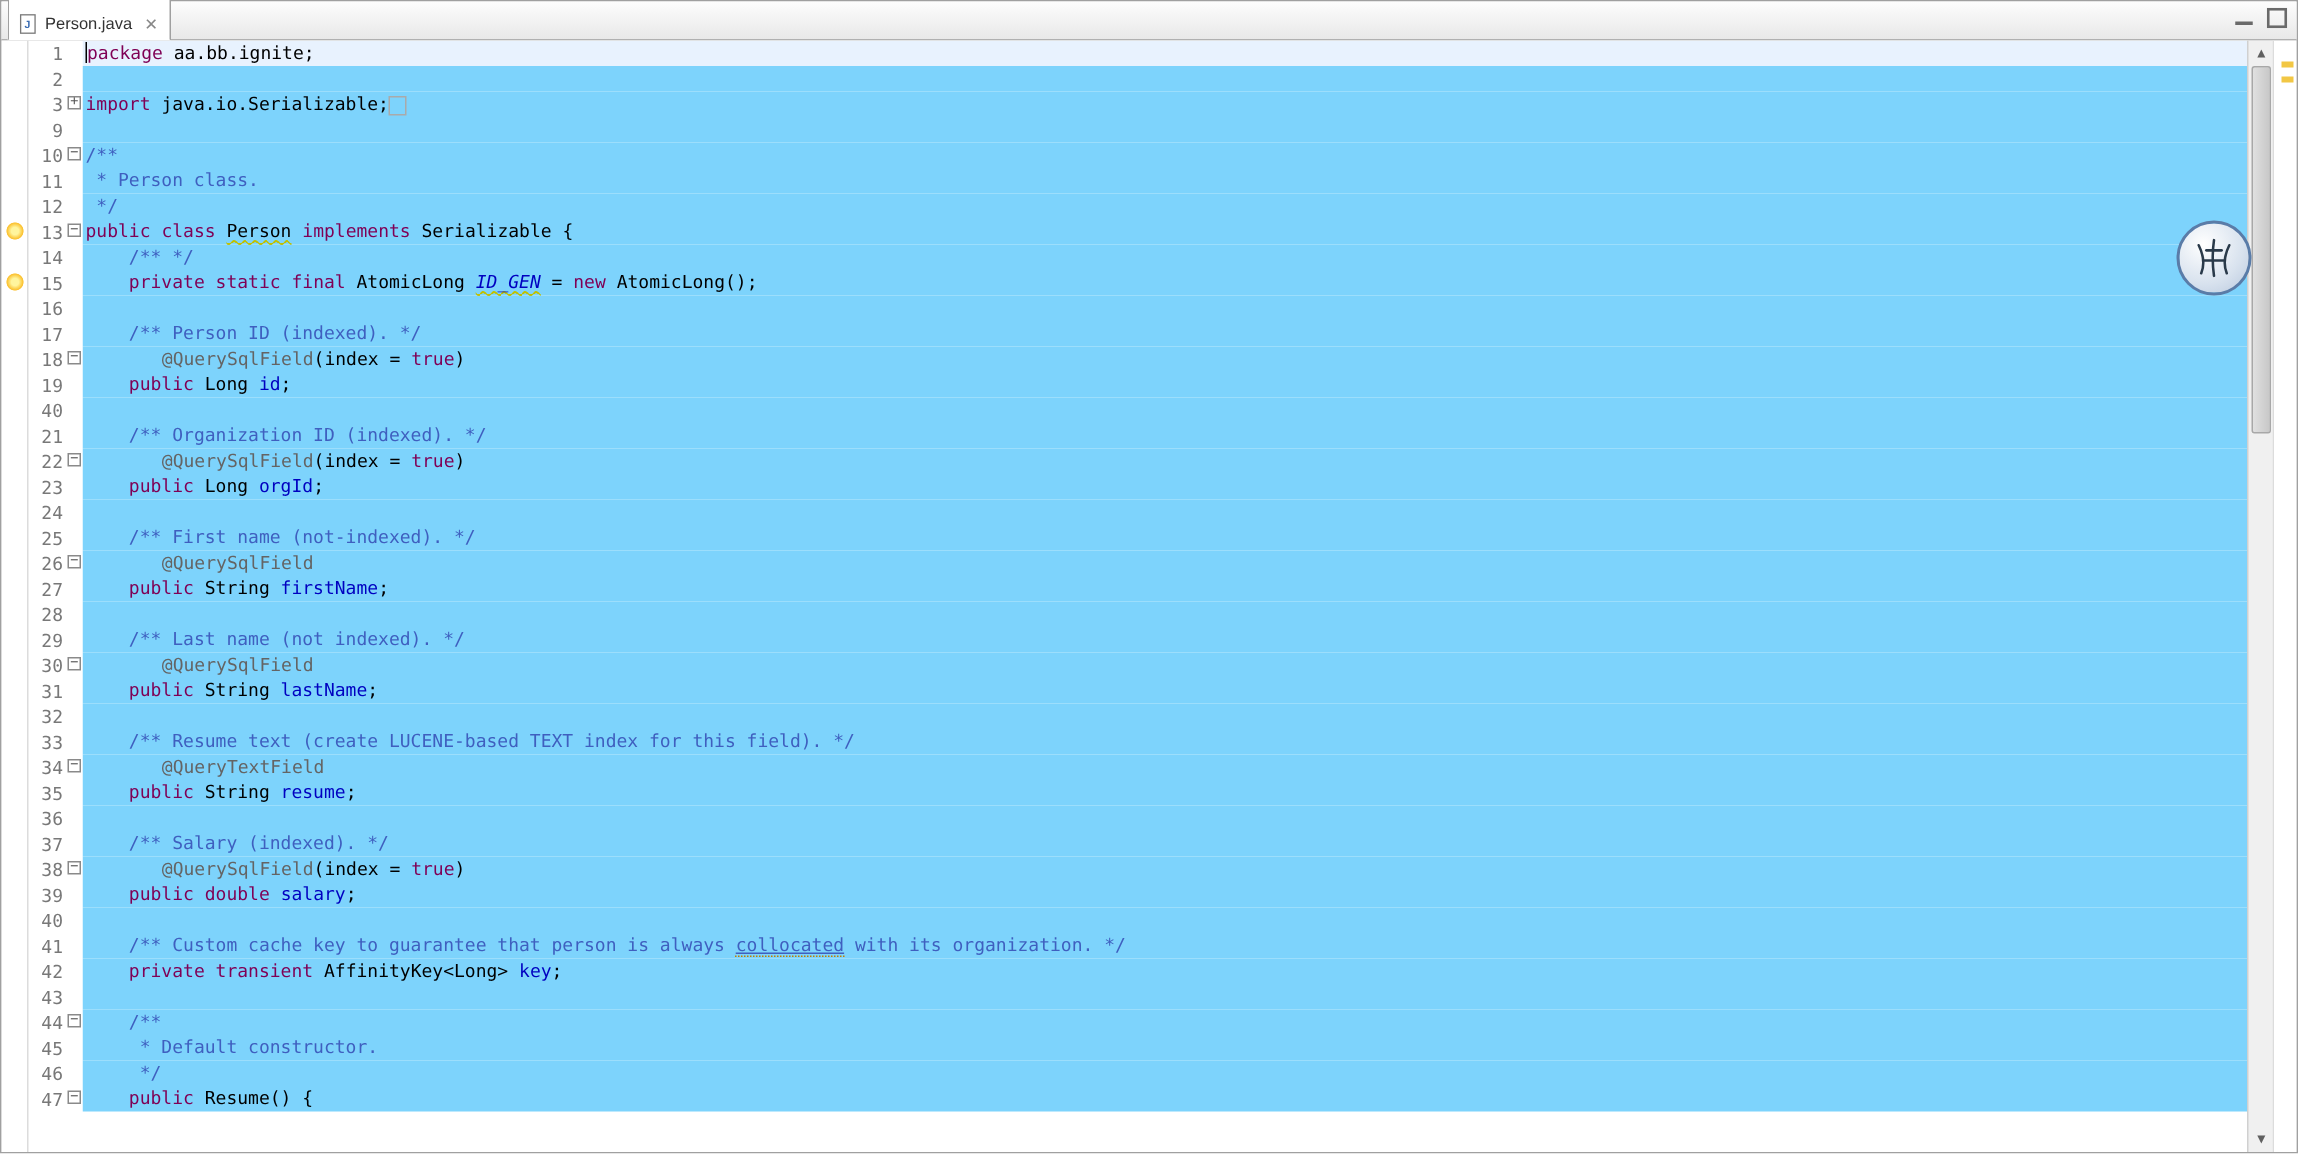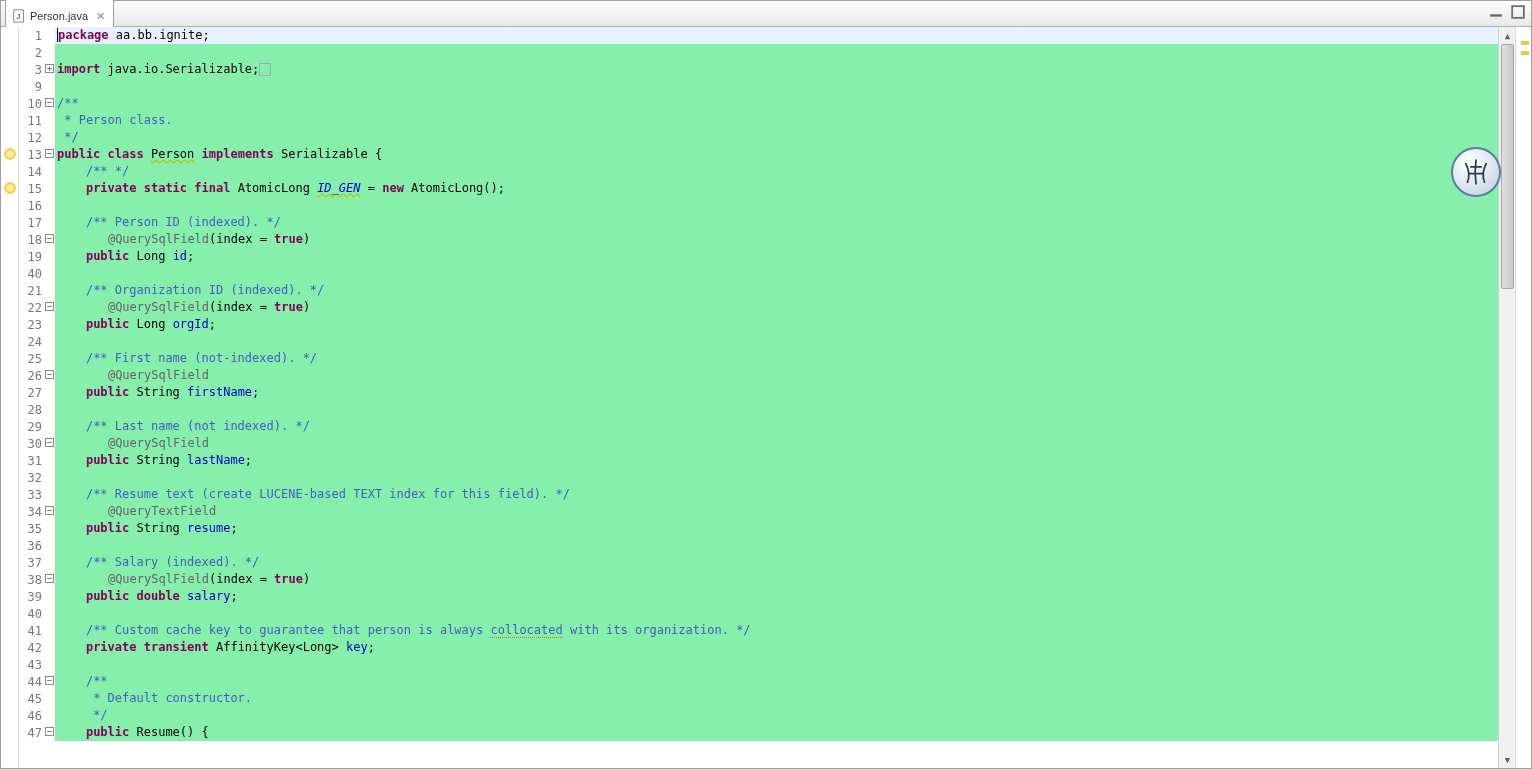--- a/index.html
+++ b/index.html
@@ -133,29 +133,29 @@
   overflow: hidden;
 }
 .line {
   height: 17px;
   line-height: 17px;
   padding-left: 2px;
   white-space: pre;
   font-family: "Consolas", "Monaco", monospace;
   font-size: 12px;
 }
-.hl-green { background: #86efac; }
+.hl-green { background: #7dd3fc; }
 .hl-blue { background: #e8f2fe; }
-.kw { color: #7f0055; font-weight: bold; }
+.kw { color: #7f0055; font-weight: normal; }
 .dc { color: #3f5fbf; }
 .an { color: #646464; padding-left: 22px; }
 .fld { color: #0000c0; }
 .stv { color: #0000c0; font-style: italic; }
 .wrn { text-decoration: underline wavy #c0c000; }
-.spl { border-bottom: 1px dotted #c08000; }
+.spl { border-bottom: 1px dotted #c08000; text-decoration: underline; }
 .cursor-caret {
   border-left: 1px solid #000;
 }
 .collapsed-box {
   border: 1px solid #aaa;
   padding: 0 2px;
   color: #888;
   font-size: 10px;
 }
 .right-ruler {

